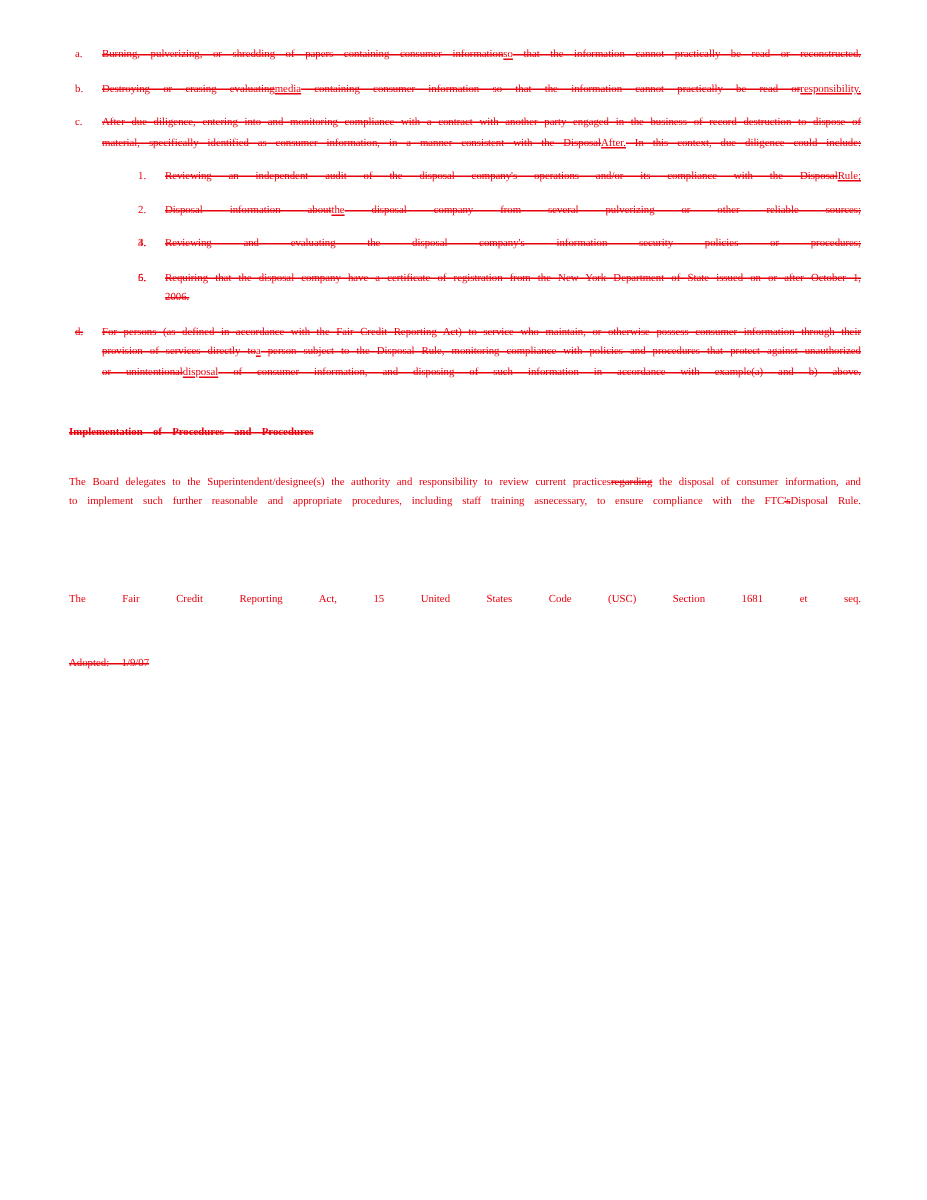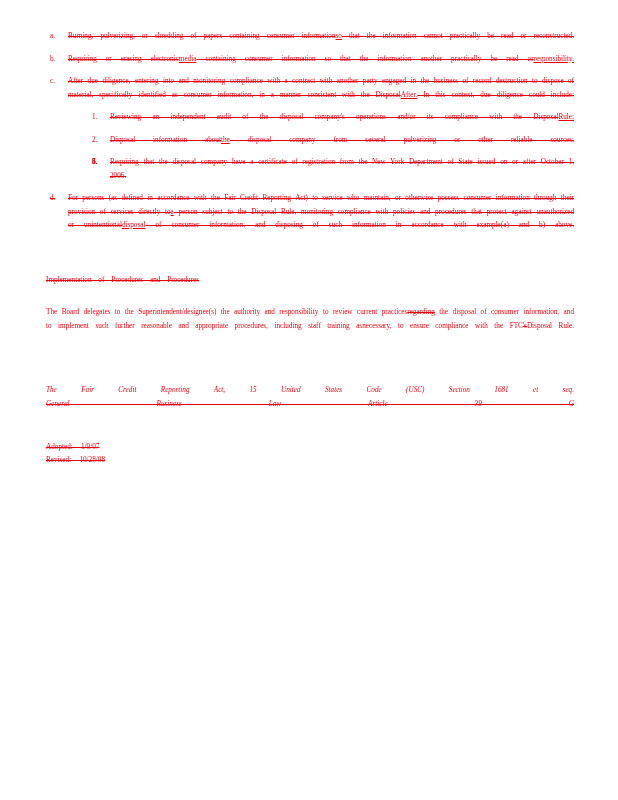--- a/index.html
+++ b/index.html
@@ -64,28 +64,29 @@
     text-decoration: line-through;
     text-decoration-color: #e8000d;
   }
   .ins {
     text-decoration: underline;
     text-decoration-color: #e8000d;
   }
   .heading {
     font-size: 7.2px;
     line-height: 13.5px;
-    margin: 16px 0 9px 0;
+    margin: 2px 0 9px 0;
     word-spacing: 0.7em;
     text-decoration: line-through;
+    font-weight: bold;
   }
   .block-gap-lg { height: 26px; }
   .block-gap-md { height: 16px; }
   .block-gap-sm { height: 10px; }
-  .refs .para { margin-bottom: 0; font-style: italic; }
+  .refs .para { margin-bottom: 0; }
   .footer-lines {
     margin-top: 30px;
   }
   .footer-lines .line {
     font-size: 7.2px;
     line-height: 12.5px;
     word-spacing: 0.9em;
     text-decoration: line-through;
     text-decoration-color: #e8000d;
   }
@@ -98,21 +99,21 @@
 <div class="page">
   <div class="content">
 
     <div class="para list-item spread">
       <span class="marker">a.</span>
       <span class="strike">Burning, pulverizing, or shredding of papers containing consumer information</span><span class="ins">so</span><span class="strike"> that the information cannot practically be read or reconstructed.</span>
     </div>
 
     <div class="para list-item spread">
       <span class="marker">b.</span>
-      <span class="strike">Requiring or erasing electronic</span><span class="ins">media</span><span class="strike"> containing consumer information so that the information another practically be read or</span><span class="ins">responsibility.</span>
+      <span class="strike">Destroying or erasing evaluating</span><span class="ins">media</span><span class="strike"> containing consumer information so that the information cannot practically be read or</span><span class="ins">responsibility.</span>
     </div>
 
     <div class="para list-item spread">
       <span class="marker">c.</span>
       <span class="strike">After due diligence, entering into and monitoring compliance with a contract with another party engaged in the business of record destruction to dispose of material, specifically identified as consumer information, in a manner consistent with the Disposal</span><span class="ins">After.</span><span class="strike"> In this context, due diligence could include:</span>
     </div>
 
     <div class="sub-list">
       <div class="para list-item spread">
         <span class="marker">1.</span>
@@ -120,20 +121,21 @@
       </div>
       <div class="para list-item spread">
         <span class="marker">2.</span>
         <span class="strike">Disposal information about</span><span class="ins">the</span><span class="strike"> disposal company from several pulverizing or other reliable sources;</span>
       </div>
       <div class="para list-item spread">
         <span class="marker">3.</span>
       </div>
       <div class="para list-item spread">
         <span class="marker">4.</span>
+        <span class="strike">Reviewing and evaluating the disposal company's information security policies or procedures;</span>
       </div>
       <div class="para list-item spread">
         <span class="marker">5.</span>
       </div>
       <div class="para list-item spread">
         <span class="marker">6.</span>
         <span class="strike">Requiring that the disposal company have a certificate of registration from the New York Department of State issued on or after October 1, 2006.</span>
       </div>
     </div>
 
@@ -152,24 +154,20 @@
       <span>The Board delegates to the Superintendent/designee(s) the authority and responsibility to review current practices</span><span class="strike">regarding</span><span> the disposal of consumer information, and to implement such further reasonable and appropriate procedures, including staff training asnecessary, to ensure compliance with the FTC</span><span class="strike">'s</span><span>Disposal Rule.</span>
     </div>
 
     <div class="block-gap-lg"></div>
     <div class="block-gap-md"></div>
 
     <div class="refs">
       <div class="para spread">
         <span>The Fair Credit Reporting Act, 15 United States Code (USC) Section 1681 et seq.</span>
       </div>
-      <div class="para spread">
-        <span class="strike">General Business Law Article 39 G</span>
-      </div>
     </div>
 
     <div class="footer-lines">
       <div class="line">Adopted: 1/9/07</div>
-      <div class="line">Revised: 10/28/08</div>
     </div>
 
   </div>
 </div>
 
 </body></html>

